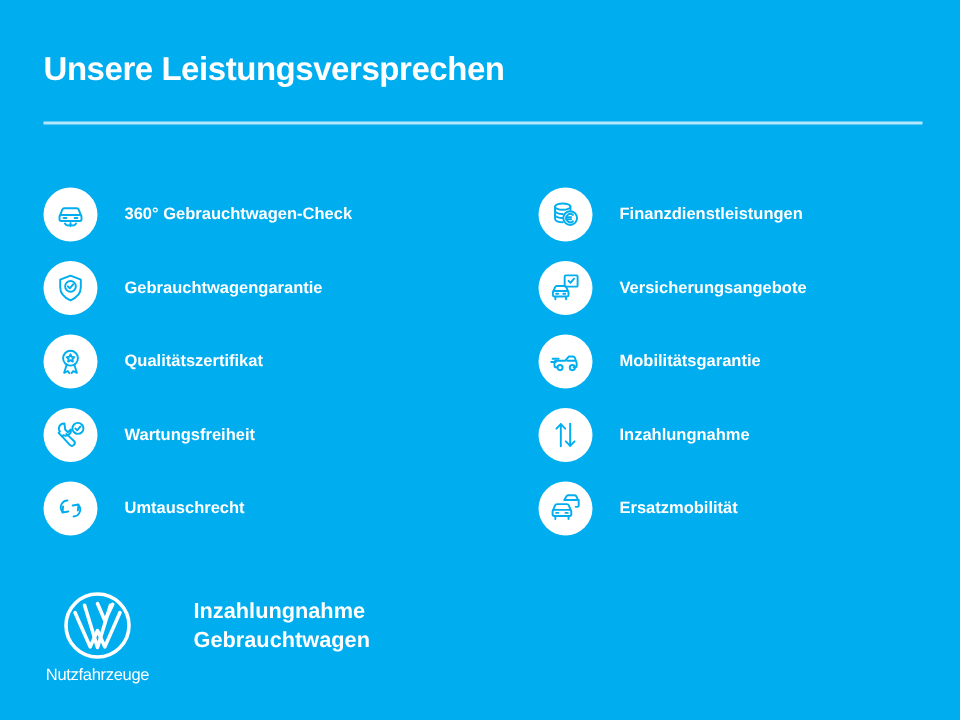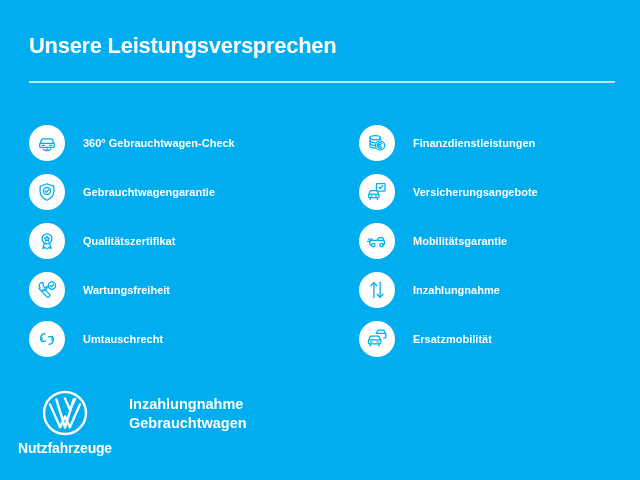--- a/index.html
+++ b/index.html
@@ -105,22 +105,22 @@
     flex-direction: column;
     align-items: center;
   }
   .vw-logo {
     width: 48px;
     height: 48px;
     display: block;
   }
   .brand-sub {
     margin-top: 3px;
-    font-size: 14px;
-    font-weight: bold;
+    font-size: 11px;
+    font-weight: normal;
     letter-spacing: -0.2px;
     color: #ffffff;
     white-space: nowrap;
   }
   .footer-text {
     margin-left: 28px;
     margin-top: 6px;
     font-size: 14.5px;
     font-weight: bold;
     line-height: 19px;

